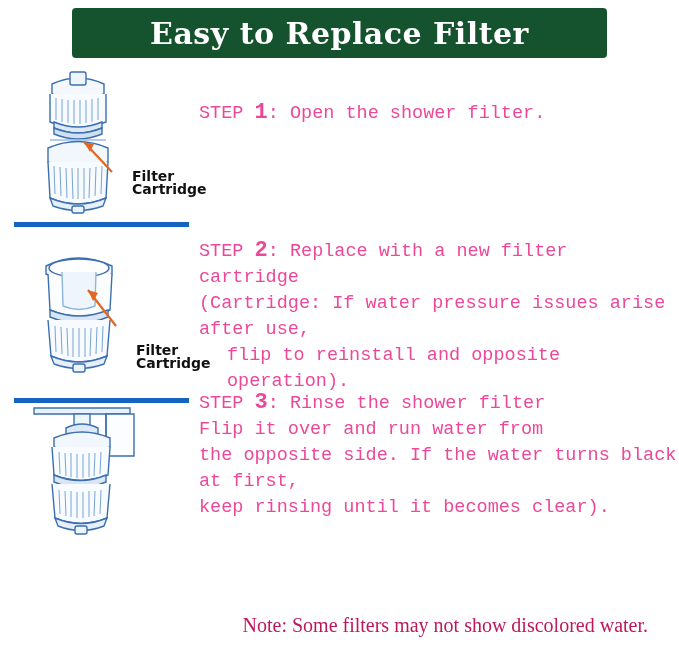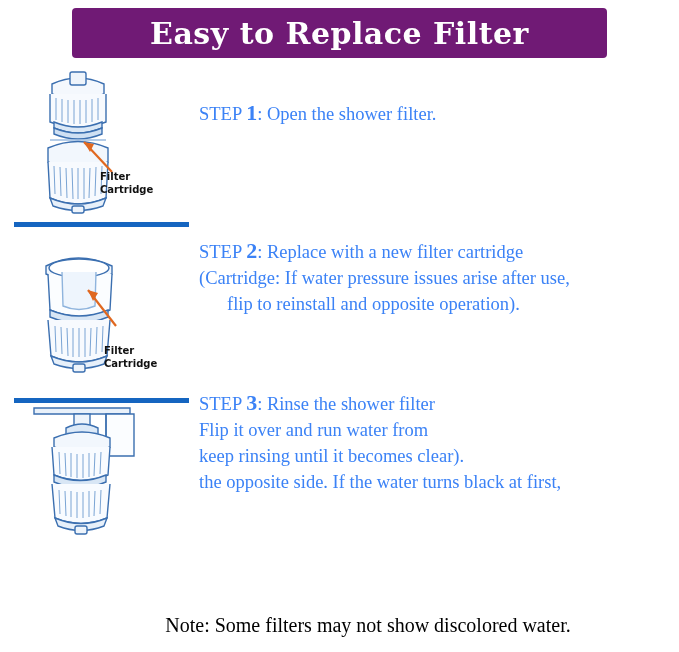--- a/index.html
+++ b/index.html
@@ -22,21 +22,21 @@
     background: #ffffff;
   }
 
   
   .title-wrap {
     position: absolute;
     left: 72px;
     top: 8px;
     width: 535px;
     height: 50px;
-    background: #701a75;
+    background: #14532d;
     border-radius: 4px;
     display: flex;
     align-items: center;
     justify-content: center;
   }
   .title-wrap .title-text {
     color: #ffffff;
     font-family: "DejaVu Serif", serif;
     font-weight: bold;
     font-size: 30px;
@@ -49,57 +49,58 @@
     position: absolute;
     height: 5px;
     background: #1565c0;
   }
   .div1 { left: 14px; top: 222px; width: 175px; }
   .div2 { left: 14px; top: 398px; width: 175px; }
 
   
   .step-text {
     position: absolute;
-    font-family: Liberation Serif, serif;
+    font-family: Liberation Mono, monospace;
     font-size: 18.5px;
     line-height: 26px;
-    color: #3b82f6;
+    color: #ec4899;
   }
   .step-text .num {
     font-size: 22px;
     font-weight: bold;
   }
   .s1 { left: 199px; top: 100px; width: 470px; }
   .s2 { left: 199px; top: 238px; width: 478px; }
   .s2 .indent { display: block; padding-left: 28px; }
   .s3 { left: 199px; top: 390px; width: 478px; }
 
   
   .note {
     position: absolute;
     left: 88px;
     top: 614px;
     width: 560px;
     font-family: "Liberation Serif", serif;
     font-size: 20px;
-    color: #000000;
-    text-align: center;
+    color: #be185d;
+    text-align: right;
   }
 
   
   .illus {
     position: absolute;
   }
   .callout {
     position: absolute;
     font-family: "DejaVu Sans", sans-serif;
-    font-size: 10px;
+    font-size: 14px;
     font-weight: bold;
     color: #111111;
     line-height: 13px;
+    margin-left: 32px;
   }
   .c1 { left: 100px; top: 170px; }
   .c2 { left: 104px; top: 344px; }
 </style>
 </head>
 <body>
 
 <div class="page">
 
   <div class="title-wrap">
@@ -245,19 +246,19 @@
 
   <div class="step-text s2">
     <span>STEP </span><span class="num">2</span><span>: Replace with a new filter cartridge</span>
     <div>(Cartridge: If water pressure issues arise after use,</div>
     <div class="indent">flip to reinstall and opposite operation).</div>
   </div>
 
   <div class="step-text s3">
     <span>STEP </span><span class="num">3</span><span>: Rinse the shower filter</span>
     <div>Flip it over and run water from</div>
+    <div>the opposite side. If the water turns black at first,</div>
     <div>keep rinsing until it becomes clear).</div>
-    <div>the opposite side. If the water turns black at first,</div>
   </div>
 
   <div class="note">Note: Some filters may not show discolored water.</div>
 
 </div>
 
 </body></html>

